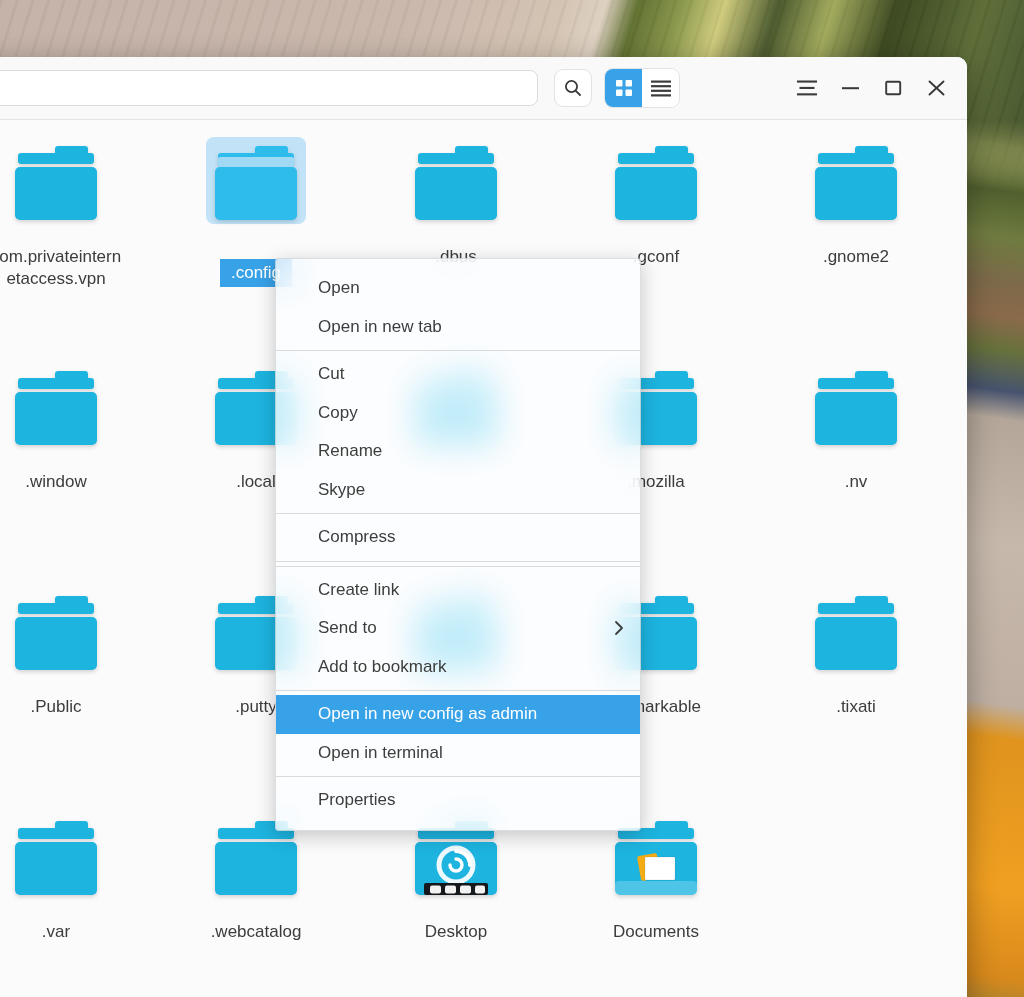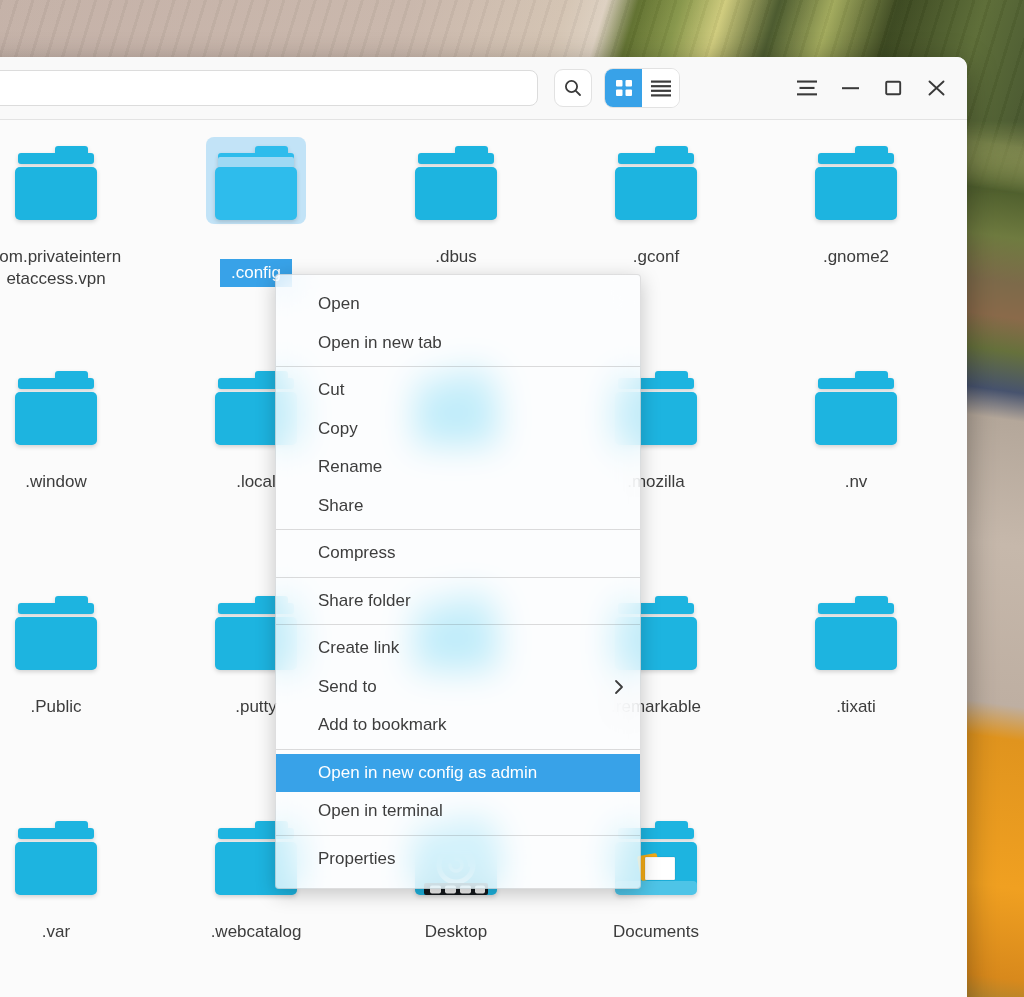--- a/index.html
+++ b/index.html
@@ -46,21 +46,21 @@
   .cell{display:flex;flex-direction:column;align-items:center;padding-top:22px;box-sizing:border-box;}
   .iconwrap{width:88px;height:80px;position:relative;}
   .cell.selected .iconwrap::before{content:"";position:absolute;inset:-5px -6px -2px -6px;
     background:var(--halo);border-radius:8px;}
   .iconwrap svg{position:relative;}
   .flabel{margin-top:24px;font-size:17px;color:#3c3c3c;text-align:center;
     white-space:pre-line;line-height:1.32;max-width:196px;}
   .cell.selected .flabel{background:var(--accent);color:#fff;padding:3px 11px;
     border-radius:0;margin-top:37px;}
   
-  .context-menu{position:absolute;left:275px;top:274px;width:366px;box-sizing:border-box;
+  .context-menu{position:absolute;left:275px;top:258px;width:366px;box-sizing:border-box;
     padding:10px 0;background:rgba(252,253,255,0.75);
     backdrop-filter:blur(17px) saturate(1.15);-webkit-backdrop-filter:blur(17px) saturate(1.15);
     border:1px solid rgba(0,0,0,0.12);border-radius:4px;
     box-shadow:0 5px 20px rgba(0,0,0,0.22);z-index:5;}
   .mi{height:38.5px;display:flex;align-items:center;padding:0 16px 0 42px;
     font-size:17px;color:#3d3d3d;position:relative;cursor:default;}
   .mi.hl{background:var(--accent);color:#fff;}
   .msep{height:1px;background:rgba(60,60,60,0.18);margin:4px 0;}
   .chev{position:absolute;right:16px;top:50%;transform:translateY(-50%);display:flex;}
 </style>
@@ -321,30 +321,27 @@
       <div class="mi">
         <span>Cut</span>
       </div>
       <div class="mi">
         <span>Copy</span>
       </div>
       <div class="mi">
         <span>Rename</span>
       </div>
       <div class="mi">
-        <span>Share</span>
+        <span>Skype</span>
       </div>
       <div class="msep"></div>
       <div class="mi">
         <span>Compress</span>
       </div>
       <div class="msep"></div>
-      <div class="mi">
-        <span>Share folder</span>
-      </div>
       <div class="msep"></div>
       <div class="mi">
         <span>Create link</span>
       </div>
       <div class="mi">
         <span>Send to</span>
         <span class="chev">
           <svg width="10" height="16" viewBox="0 0 10 16">
             <polyline points="2,2 8,8 2,14" fill="none" stroke="#3d3d3d" stroke-width="1.8" stroke-linecap="round" stroke-linejoin="round"></polyline>
           </svg>

